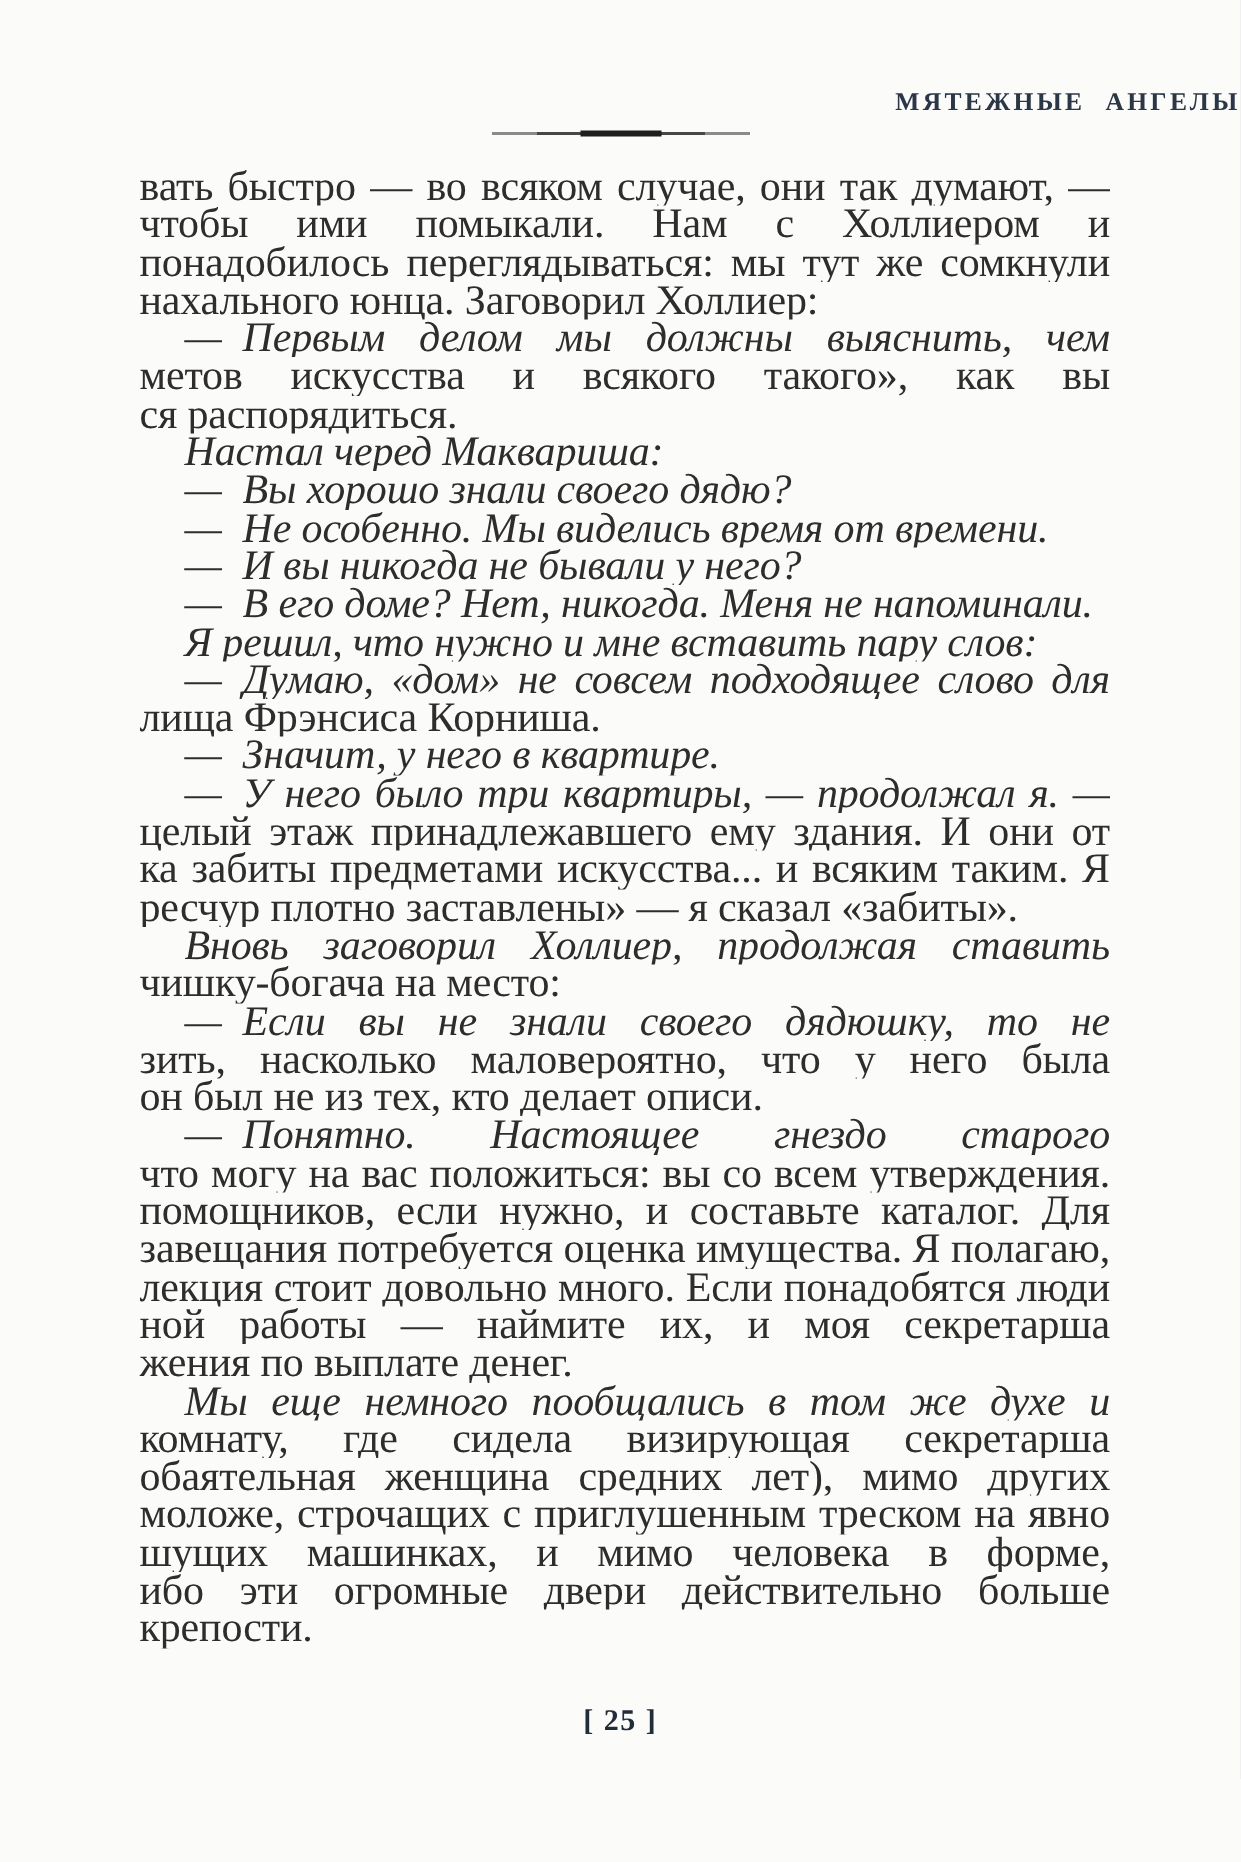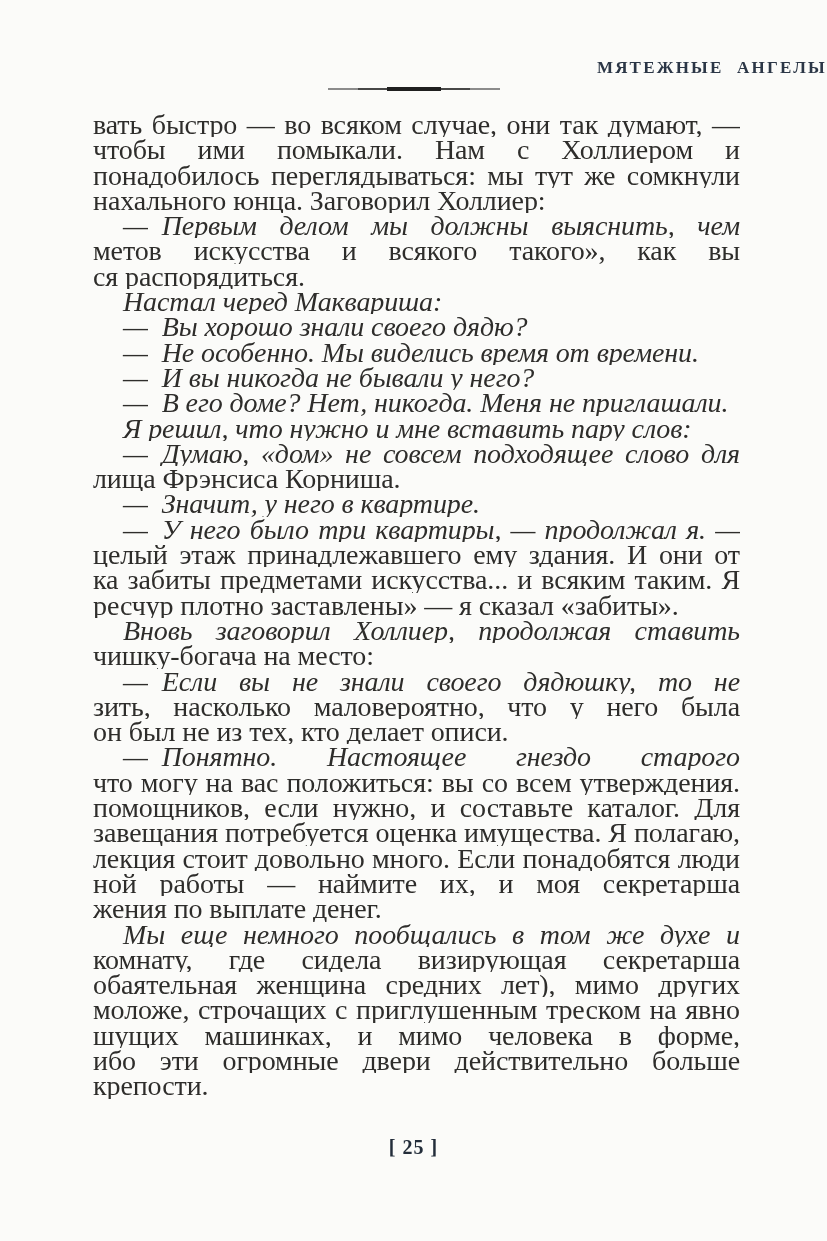--- a/index.html
+++ b/index.html
@@ -113,21 +113,21 @@
       <div class="line fill">чтобы ими помыкали. Нам с Холлиером и Макваришем даже не</div>
       <div class="line fill">понадобилось переглядываться: мы тут же сомкнули ряды против</div>
       <div class="line">нахального юнца. Заговорил Холлиер:</div>
       <div class="line fill indent">— Первым делом мы должны выяснить, чем именно из «пред-</div>
       <div class="line fill">метов искусства и всякого такого», как вы выразились, нам придет-</div>
       <div class="line">ся распорядиться.</div>
       <div class="line indent">Настал черед Маквариша:</div>
       <div class="line indent">— Вы хорошо знали своего дядю?</div>
       <div class="line indent">— Не особенно. Мы виделись время от времени.</div>
       <div class="line indent">— И вы никогда не бывали у него?</div>
-      <div class="line indent">— В его доме? Нет, никогда. Меня не приглашали.</div>
+      <div class="line indent">— В его доме? Нет, никогда. Меня не напоминали.</div>
       <div class="line indent">Я решил, что нужно и мне вставить пару слов:</div>
       <div class="line fill indent">— Думаю, «дом» не совсем подходящее слово для описания жи-</div>
       <div class="line">лища Фрэнсиса Корниша.</div>
       <div class="line indent">— Значит, у него в квартире.</div>
       <div class="line fill indent">— У него было три квартиры, — продолжал я. — Они занимают</div>
       <div class="line fill">целый этаж принадлежавшего ему здания. И они от пола до потол-</div>
       <div class="line fill">ка забиты предметами искусства... и всяким таким. Я не сказал «че-</div>
       <div class="line">ресчур плотно заставлены» — я сказал «забиты».</div>
       <div class="line fill indent">Вновь заговорил Холлиер, продолжая ставить нахального маль-</div>
       <div class="line">чишку-богача на место:</div>

